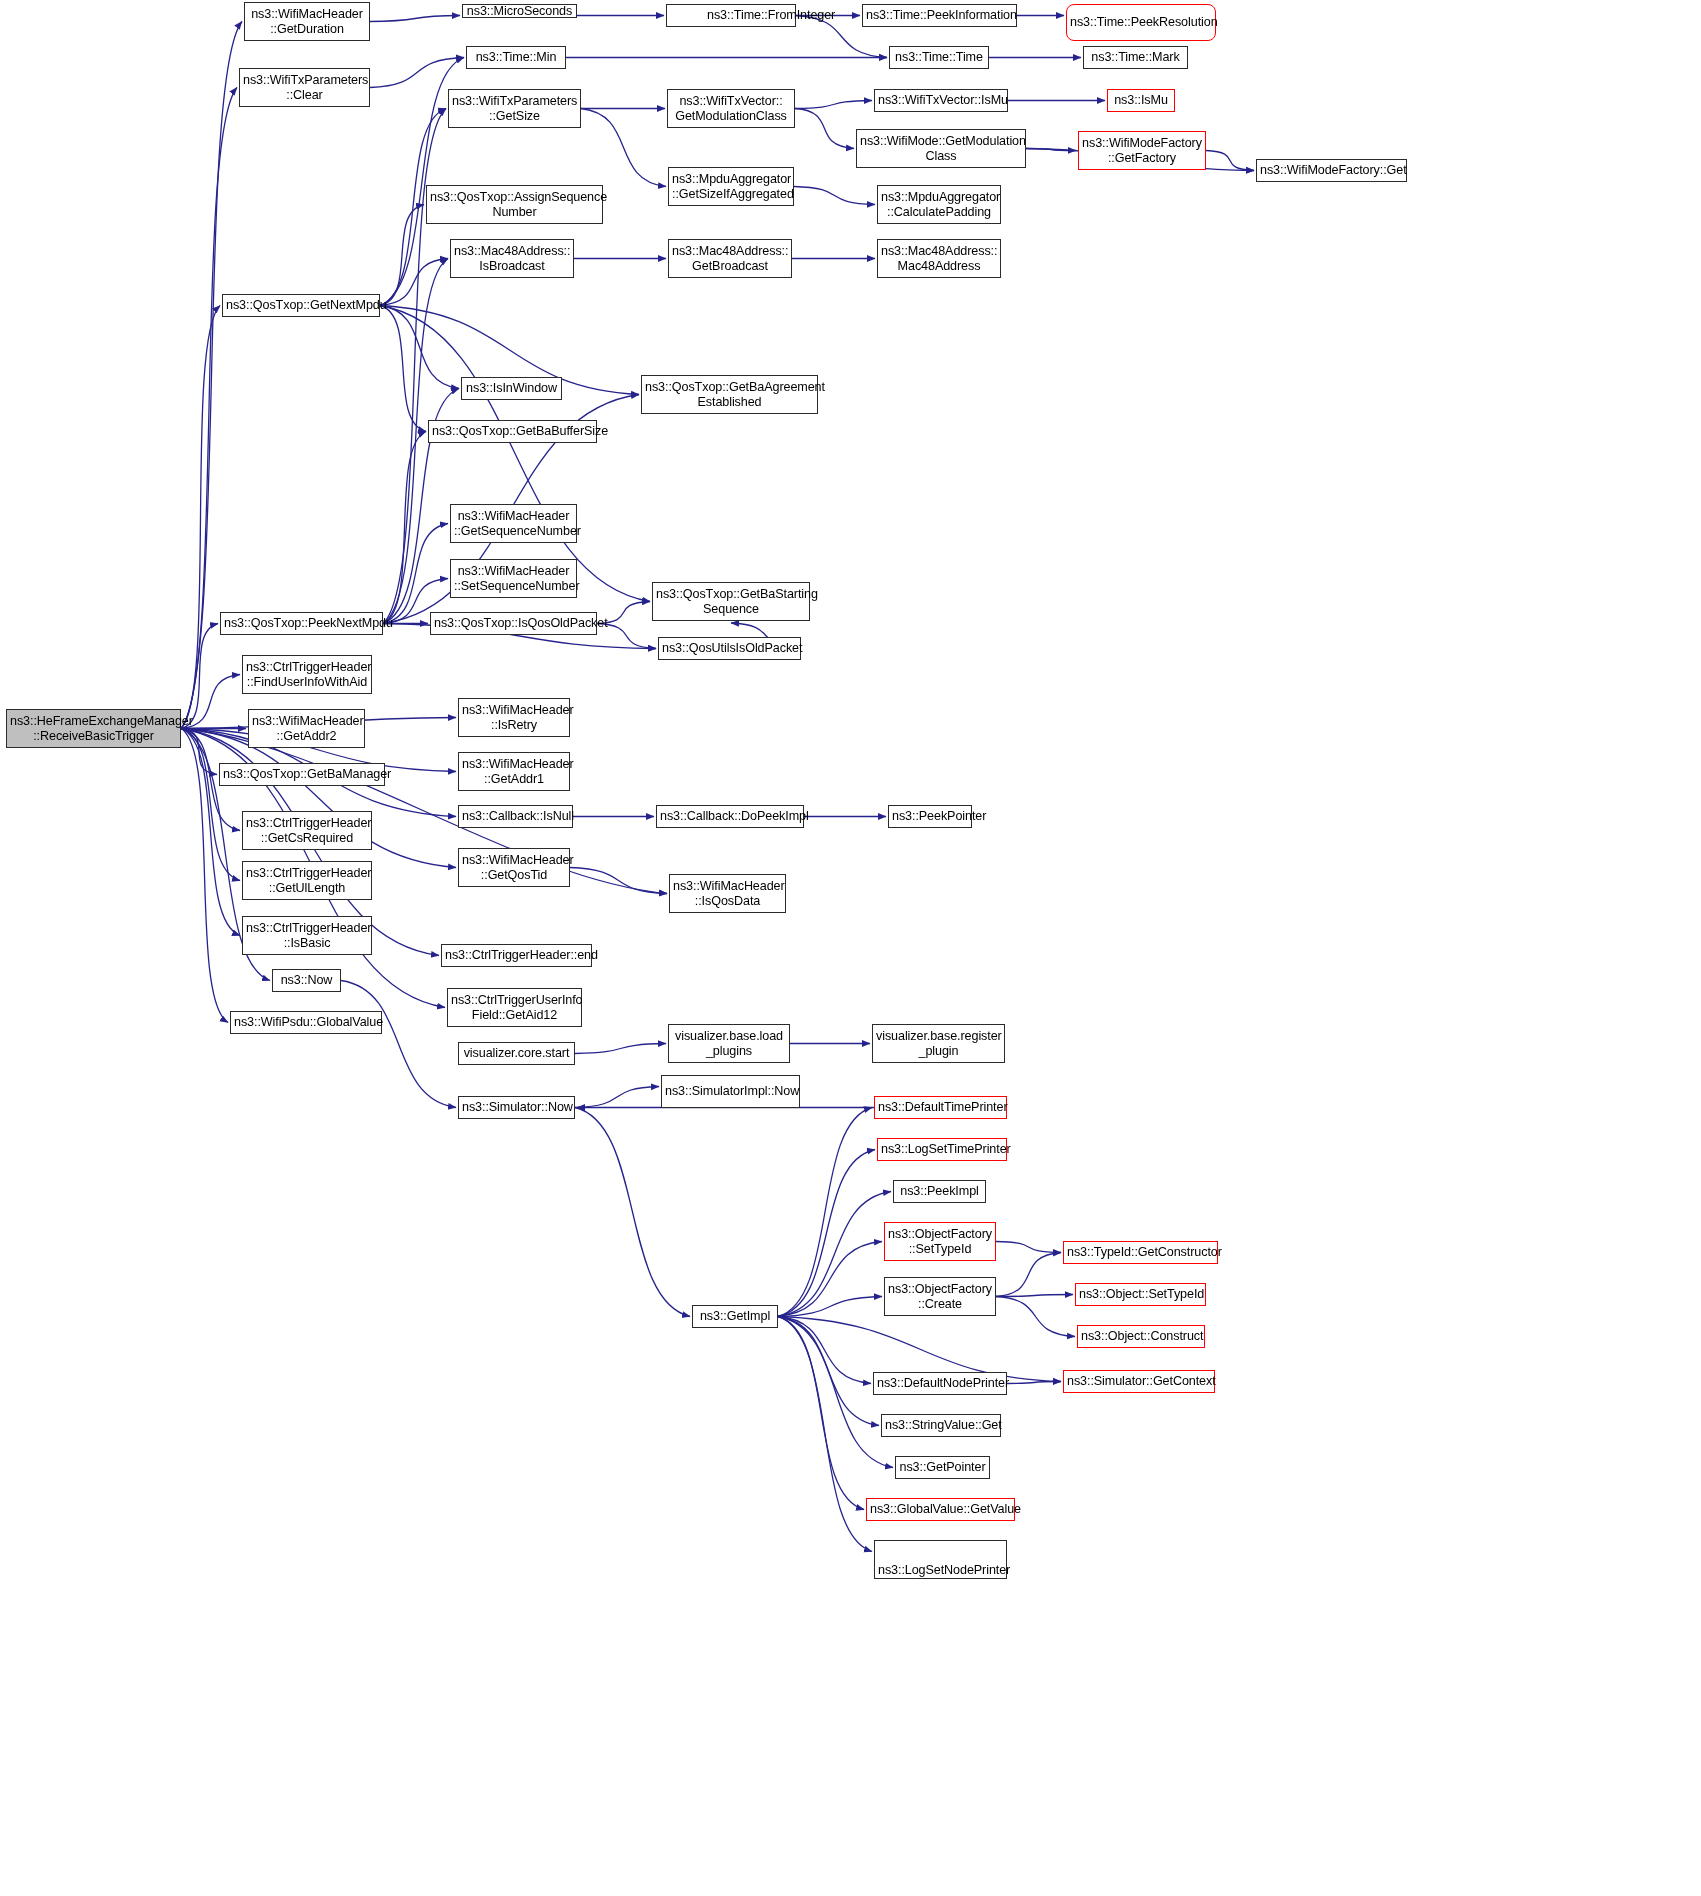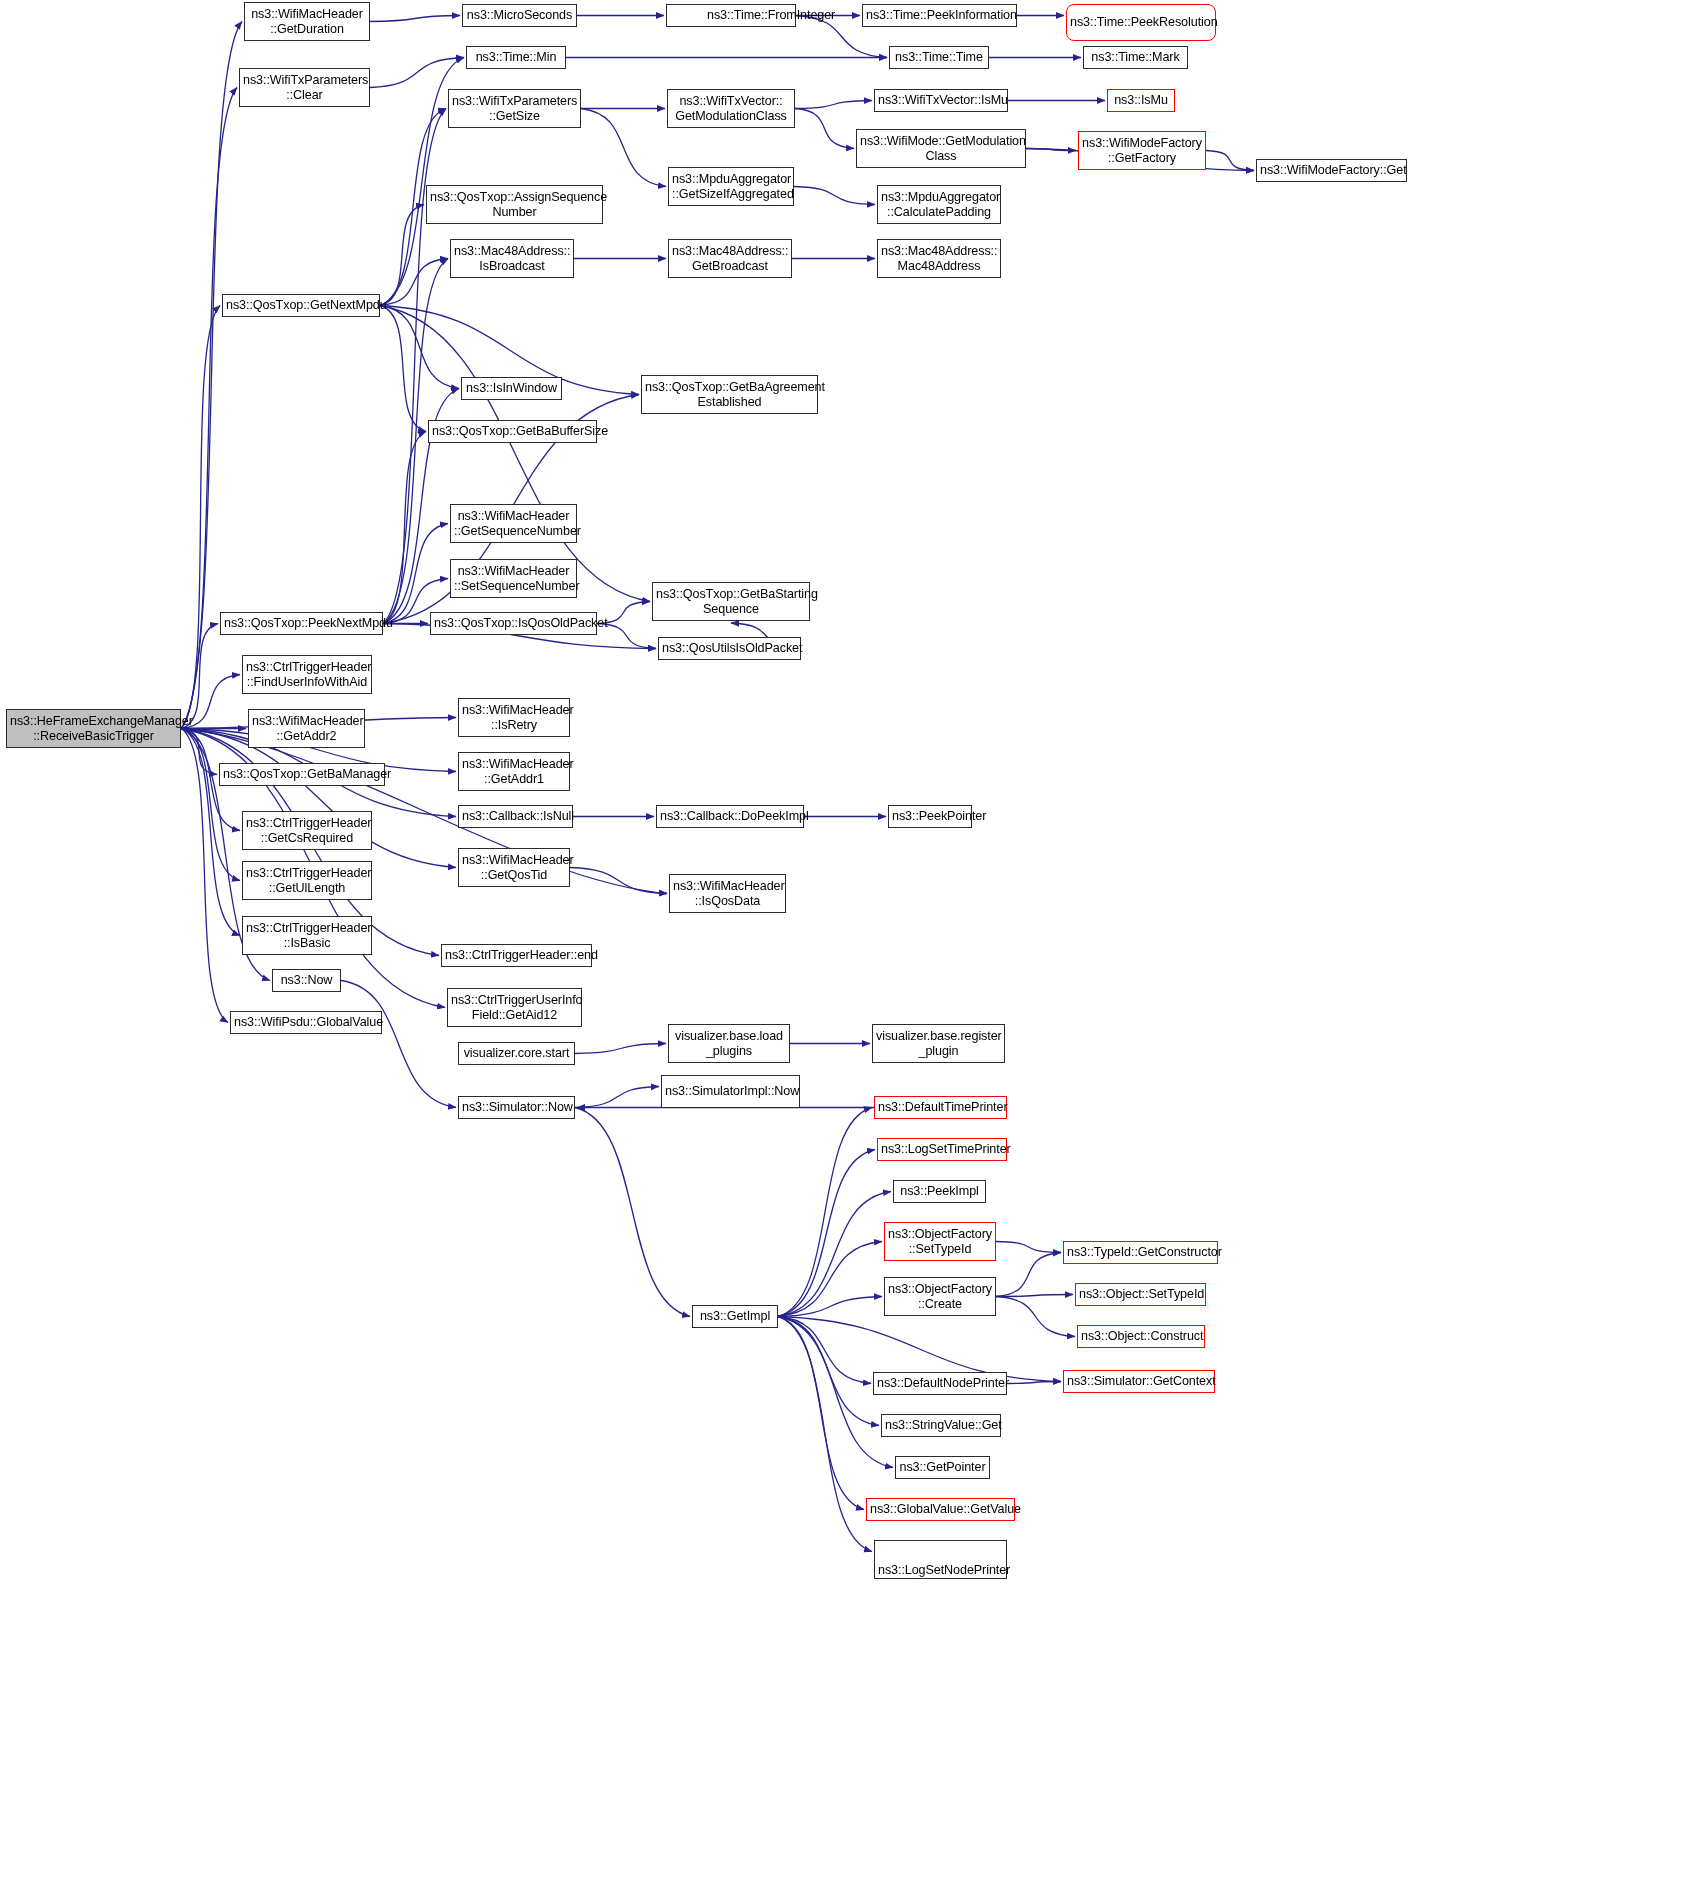--- a/index.html
+++ b/index.html
@@ -106,21 +106,21 @@
         <path d="M996,1241.5 C1043.25,1242.38 1013.75,1251.62 1061,1252.5" fill="none" stroke="#26248c" stroke-width="1.3" marker-end="url(#arrow)"></path>
         <path d="M996,1296.5 C1043.25,1292.98 1013.75,1256.02 1061,1252.5" fill="none" stroke="#26248c" stroke-width="1.3" marker-end="url(#arrow)"></path>
         <path d="M996,1296.5 C1048.65,1296.34 1020.35,1294.66 1073,1294.5" fill="none" stroke="#26248c" stroke-width="1.3" marker-end="url(#arrow)"></path>
         <path d="M996,1296.5 C1049.55,1299.7 1021.45,1333.3 1075,1336.5" fill="none" stroke="#26248c" stroke-width="1.3" marker-end="url(#arrow)"></path>
         <path d="M1007,1383.5 C1049.3,1383.34 1018.7,1381.66 1061,1381.5" fill="none" stroke="#26248c" stroke-width="1.3" marker-end="url(#arrow)"></path>
       </g>
   </svg>
   <div id="node-layer">
       <div class="node" style="left: 244px; top: 2px; width: 126px; height: 39px;"><span>ns3::WifiMacHeader
 ::GetDuration</span></div>
-      <div class="node" style="left: 462px; top: 4px; width: 115px; height: 23px;"><span>ns3::MicroSeconds</span></div>
+      <div class="node" style="left: 462px; top: 4px; width: 115px; height: 14px;"><span>ns3::MicroSeconds</span></div>
       <div class="node" style="left: 666px; top: 4px; width: 130px; height: 23px; padding-left: 40px;"><span>ns3::Time::FromInteger</span></div>
       <div class="node" style="left: 862px; top: 4px; width: 155px; height: 23px;"><span>ns3::Time::PeekInformation</span></div>
       <div class="node red" style="left: 1066px; top: 4px; width: 150px; height: 37px; border-radius: 8px;"><span>ns3::Time::PeekResolution</span></div>
       <div class="node" style="left: 239px; top: 68px; width: 131px; height: 39px;"><span>ns3::WifiTxParameters
 ::Clear</span></div>
       <div class="node" style="left: 466px; top: 46px; width: 100px; height: 23px;"><span>ns3::Time::Min</span></div>
       <div class="node" style="left: 889px; top: 46px; width: 100px; height: 23px;"><span>ns3::Time::Time</span></div>
       <div class="node" style="left: 1083px; top: 46px; width: 105px; height: 23px;"><span>ns3::Time::Mark</span></div>
       <div class="node" style="left: 448px; top: 89px; width: 133px; height: 39px;"><span>ns3::WifiTxParameters
 ::GetSize</span></div>

